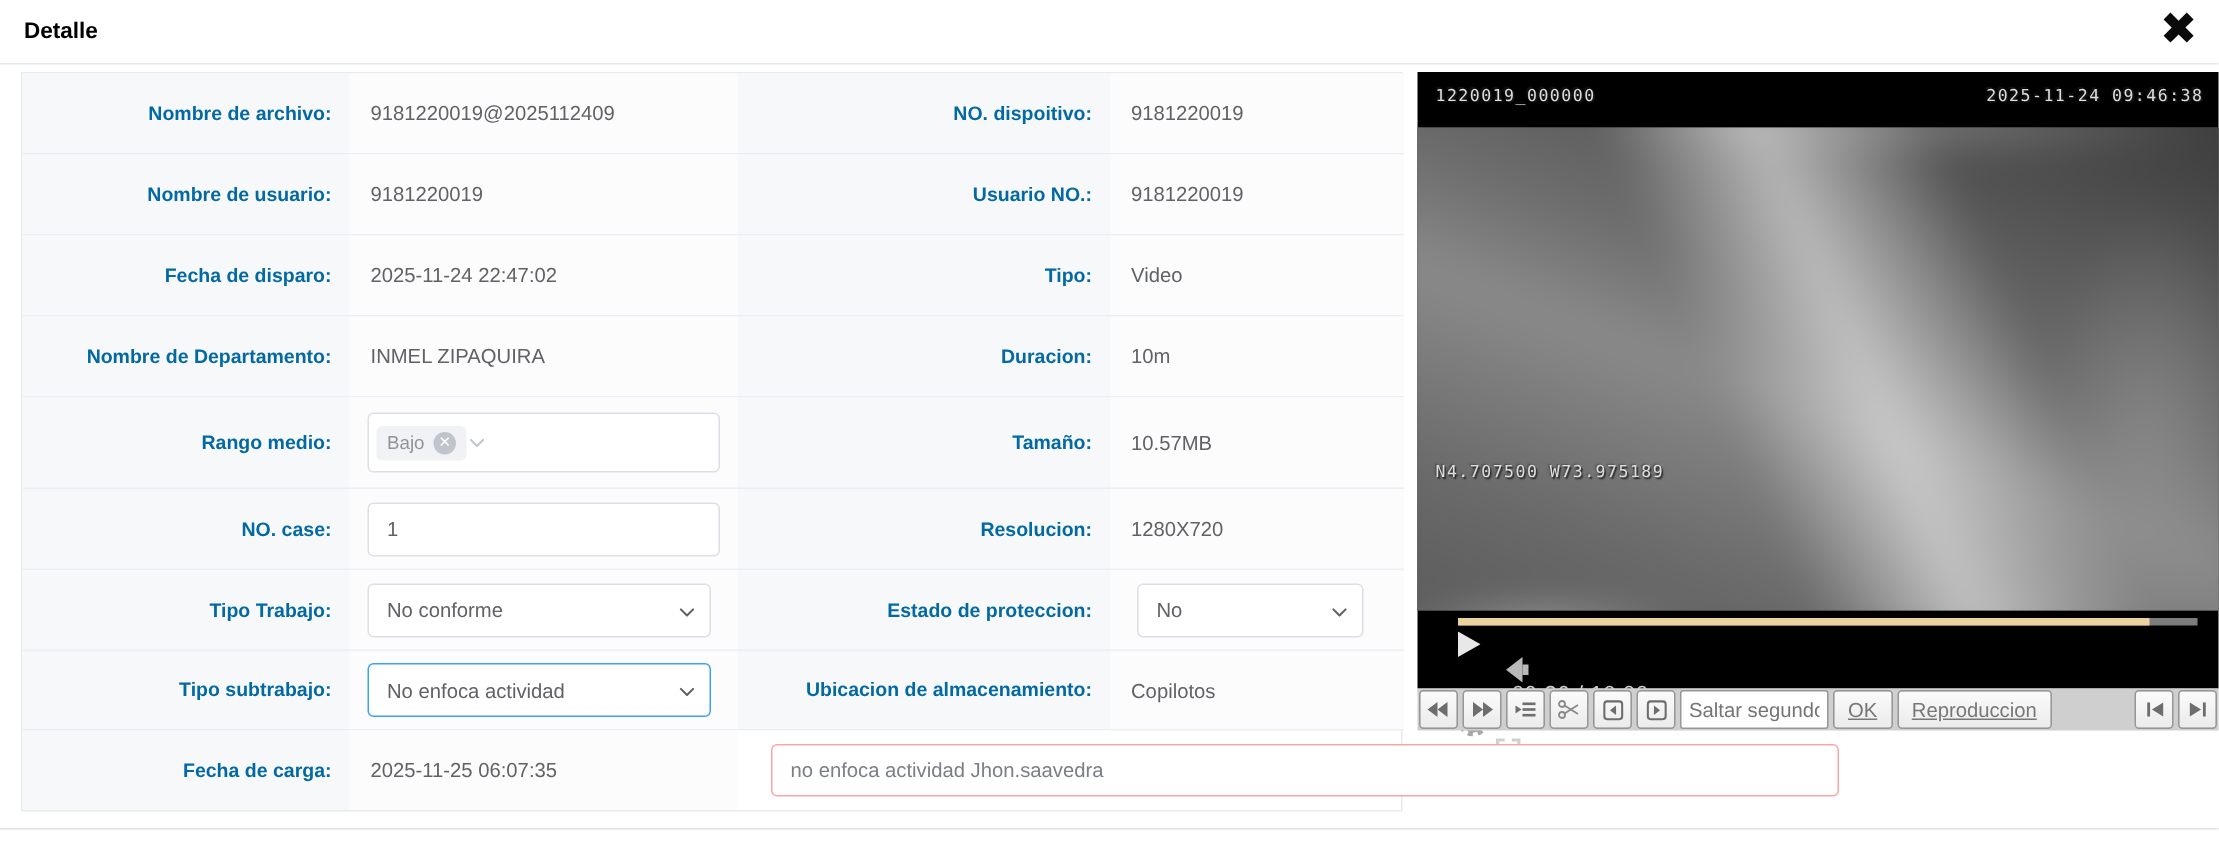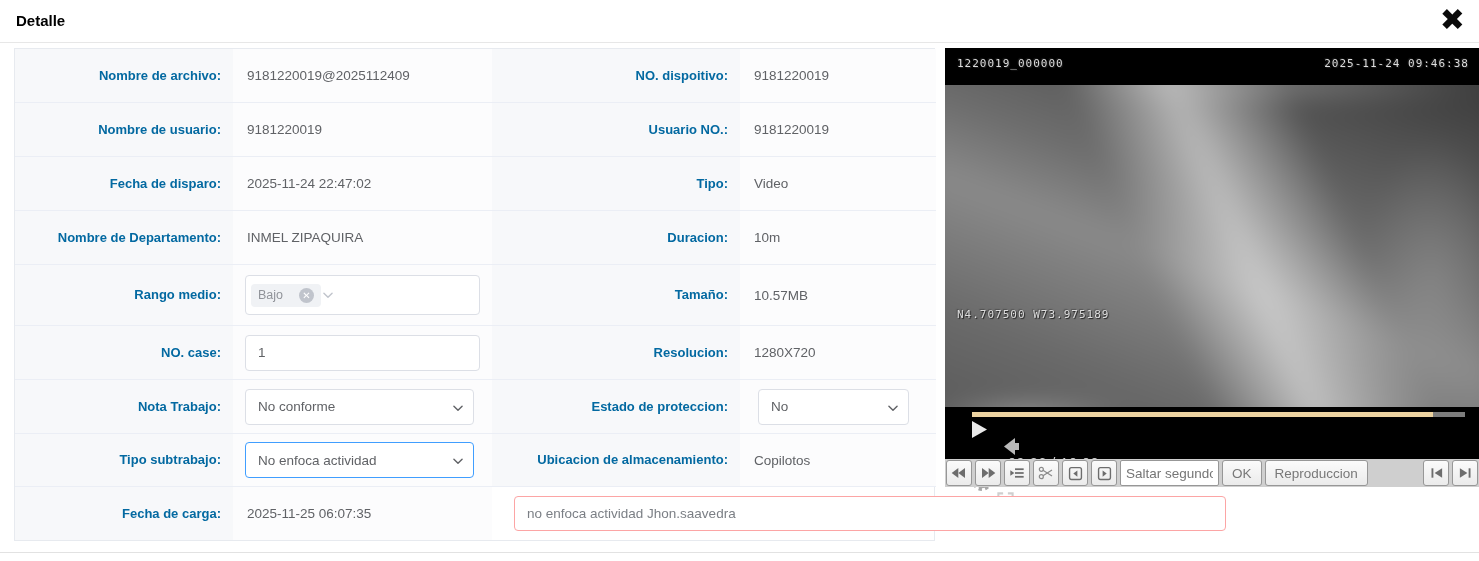--- a/index.html
+++ b/index.html
@@ -32,21 +32,21 @@
                padding:0 12px; font-size:13.5px; color:#606266; background:#fff; outline:none;
                font-family:"Liberation Sans","DejaVu Sans",sans-serif; }
   .sel { position:relative; width:229px; height:36px; border:1px solid #dcdfe6; border-radius:4px;
          background:#fff; display:flex; align-items:center; padding:0 26px 0 12px;
          font-size:13.5px; color:#606266; cursor:pointer; }
   .sel.focused { border:1px solid #409eff; }
   .sel.small { width:151px;text-align:center; }
   .sel .chev { position:absolute; right:8px; top:11px; }
   .tagsel { position:relative; width:235px; height:40px; border:1px solid #dcdfe6; border-radius:4px;
             background:#fff; display:flex; align-items:center; padding:0 26px 0 5px; cursor:pointer; }
-  .tag { display:flex; align-items:center; gap:16px; background:#f0f2f5; border-radius:4px;
+  .tag { display:flex; align-items:center; gap:6px; background:#f0f2f5; border-radius:4px;
          padding:4px 7px; font-size:12.5px; color:#909399; }
   .tag-x { width:15px; height:15px; border-radius:50%; background:#c0c4cc; color:#fff;
            font-size:10px; line-height:15px; text-align:center; cursor:pointer; font-weight:bold; }
   .note-cell { position:relative; background:#fff; overflow:visible; }
   .note-input { position:absolute; left:22px; top:9px; width:712px; height:35px; z-index:3;
                 border:1px solid #fca5a5; border-radius:4px; padding:0 12px; font-size:13.5px;
                 color:#7b7f85; background:#fff; outline:none;
                 font-family:"Liberation Sans","DejaVu Sans",sans-serif; }
 
   
@@ -76,21 +76,21 @@
 
   
   .toolbar { position:absolute; left:945px; top:459px; width:534px; height:28px; background:#cfcfcf;
              display:flex; align-items:center; gap:3px; padding:0 1px; }
   .tb-btn { width:26px; height:26px; flex:0 0 auto; background:linear-gradient(#fbfbfb,#ebebeb);
             border:1px solid #979797; border-radius:3px; display:flex; align-items:center;
             justify-content:center; cursor:pointer; color:#6d6d6d; }
   .tb-txtbtn { height:26px; flex:0 0 auto; background:linear-gradient(#fbfbfb,#ebebeb);
                border:1px solid #979797; border-radius:3px; padding:0 9px; font-size:13.5px;
                color:#787878; cursor:pointer;
-               font-family:"Liberation Sans","DejaVu Sans",sans-serif; }
+               font-family:"Liberation Sans","DejaVu Sans",sans-serif;text-decoration:underline; }
   .tb-input { width:99px; height:26px; flex:0 0 auto; border:1px solid #979797; border-radius:2px;
               padding:0 5px; font-size:13.5px; color:#8a8a8a; outline:none;
               font-family:"Liberation Sans","DejaVu Sans",sans-serif; }
   .tb-spacer { flex:1; }
 
   svg { display:block; }
 </style>
 </head>
 <body>
 
@@ -137,21 +137,21 @@
   <div class="cell lbl">Tamaño:</div>
   <div class="cell val">10.57MB</div>
 
   <div class="cell lbl">NO. case:</div>
   <div class="cell wcell">
     <input class="txt-input" value="1" style="">
   </div>
   <div class="cell lbl">Resolucion:</div>
   <div class="cell val">1280X720</div>
 
-  <div class="cell lbl">Nota Trabajo:</div>
+  <div class="cell lbl">Tipo Trabajo:</div>
   <div class="cell wcell">
     <div class="sel">
       <span>No conforme</span>
       <span class="chev">
         <svg width="14" height="14" viewBox="0 0 24 24" fill="none" stroke="#606266" stroke-width="2.4" stroke-linecap="round" stroke-linejoin="round">
             <polyline points="5,9 12,16 19,9"></polyline>
           </svg>
       </span>
     </div>
   </div>

